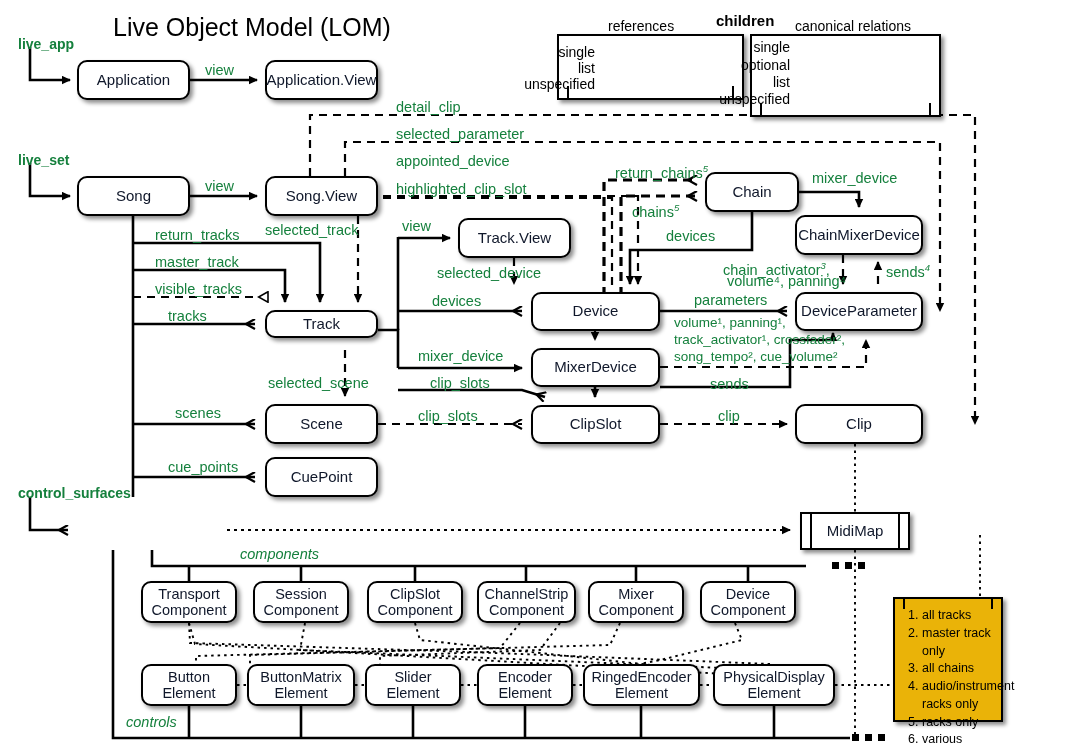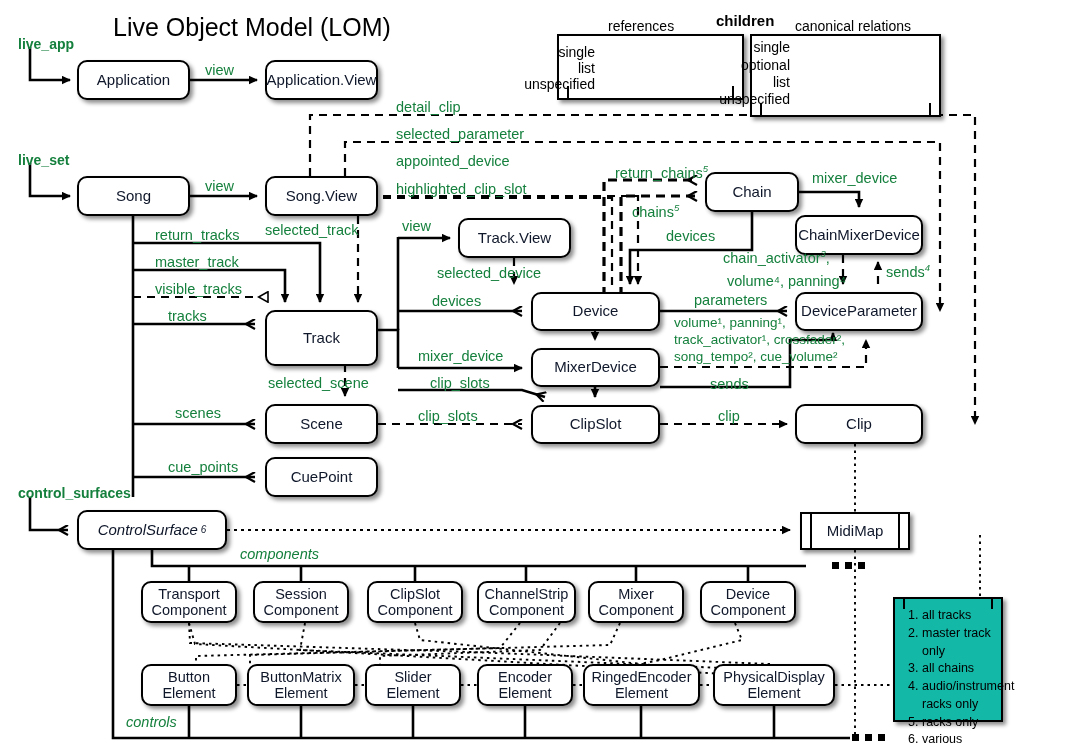--- a/index.html
+++ b/index.html
@@ -38,21 +38,21 @@
   
   .legbox{position:absolute;background:#fff;border:2px solid #000;box-shadow:3px 3px 4px rgba(0,0,0,.45);z-index:4;}
   .legbox:before,.legbox:after{content:"";position:absolute;bottom:-2px;width:0;height:14px;border-left:2px solid #000;}
   .legbox:before{left:8px;}
   .legbox:after{right:8px;}
   .legcap{position:absolute;font-size:14px;white-space:nowrap;z-index:6;}
   .legcap.b{font-weight:bold;}
   .legrow{position:absolute;font-size:14px;white-space:nowrap;text-align:right;z-index:6;}
 
   
-  .notes{position:absolute;background:#14b8a6;border:2px solid #000;box-shadow:3px 3px 4px rgba(0,0,0,.45);
+  .notes{position:absolute;background:#eab308;border:2px solid #000;box-shadow:3px 3px 4px rgba(0,0,0,.45);
          font-size:12.5px;line-height:1.42;padding:8px 6px 18px 10px;z-index:7;box-sizing:border-box;}
   .notes:before,.notes:after{content:"";position:absolute;width:0;height:12px;border-left:2px solid #000;}
   .notes:before{left:8px;top:-2px;}
   .notes:after{right:8px;top:-2px;}
   .notes ol{margin:0;padding-left:17px;}
   .notes li{margin:0;padding:0;}
 </style>
 </head>
 <body>
 
@@ -250,21 +250,21 @@
     </div>
   <div class="node" style="left:77px;top:176px;width:113px;height:40px;">
       <span>Song</span>
     </div>
   <div class="node" style="left:265px;top:176px;width:113px;height:40px;">
       <span>Song.View</span>
     </div>
   <div class="node" style="left:458px;top:218px;width:113px;height:40px;">
       <span>Track.View</span>
     </div>
-  <div class="node" style="left:265px;top:310px;width:113px;height:56px;">
+  <div class="node" style="left:265px;top:310px;width:113px;height:28px;">
       <span>Track</span>
     </div>
   <div class="node" style="left:265px;top:404px;width:113px;height:40px;">
       <span>Scene</span>
     </div>
   <div class="node" style="left:265px;top:457px;width:113px;height:40px;">
       <span>CuePoint</span>
     </div>
   <div class="node" style="left:531px;top:292px;width:129px;height:39px;">
       <span>Device</span>
@@ -283,24 +283,20 @@
     </div>
   <div class="node" style="left:795px;top:292px;width:128px;height:39px;">
       <span>DeviceParameter</span>
     </div>
   <div class="node" style="left:795px;top:404px;width:128px;height:40px;">
       <span>Clip</span>
     </div>
   <div class="node comp" style="left:800px;top:512px;width:110px;height:38px;">
       <span>MidiMap</span>
     </div>
-  <div class="node italic" style="left:77px;top:510px;width:150px;height:40px;">
-    <span>ControlSurface</span>
-      <sup style="font-size:10px;margin-left:3px;">6</sup>
-  </div>
 
   <div class="node two" style="left:141px;top:581px;width:96px;height:42px;flex-direction:column;">
       <span>Transport</span>
       <span>Component</span>
     </div>
   <div class="node two" style="left:253px;top:581px;width:96px;height:42px;flex-direction:column;">
       <span>Session</span>
       <span>Component</span>
     </div>
   <div class="node two" style="left:367px;top:581px;width:96px;height:42px;flex-direction:column;">
@@ -362,21 +358,21 @@
   <div class="lbl" style="left:418px;top:348px;">mixer_device</div>
   <div class="lbl" style="left:430px;top:375px;">clip_slots</div>
   <div class="lbl" style="left:268px;top:375px;">selected_scene</div>
   <div class="lbl" style="left:175px;top:405px;">scenes</div>
   <div class="lbl" style="left:168px;top:459px;">cue_points</div>
   <div class="lbl" style="left:418px;top:408px;">clip_slots</div>
   <div class="lbl" style="left:615px;top:163px;"><span>return_chains</span><sup>5</sup></div>
   <div class="lbl" style="left:632px;top:202px;"><span>chains</span><sup>5</sup></div>
   <div class="lbl" style="left:666px;top:228px;">devices</div>
   <div class="lbl" style="left:812px;top:170px;">mixer_device</div>
-  <div class="lbl" style="left:723px;top:248px;"><span>chain_activator</span><sup>3</sup><span>,</span></div>
+  <div class="lbl" style="left:723px;top:260px;"><span>chain_activator</span><sup>3</sup><span>,</span></div>
   <div class="lbl" style="left:727px;top:273px;">volume⁴, panning⁴</div>
   <div class="lbl" style="left:886px;top:262px;"><span>sends</span><sup>4</sup></div>
   <div class="lbl" style="left:694px;top:292px;">parameters</div>
   <div class="lbl" style="left:674px;top:315px;font-size:13.5px;">volume¹, panning¹,</div>
   <div class="lbl" style="left:674px;top:332px;font-size:13.5px;">track_activator¹, crossfader²,</div>
   <div class="lbl" style="left:674px;top:349px;font-size:13.5px;">song_tempo², cue_volume²</div>
   <div class="lbl" style="left:710px;top:376px;">sends</div>
   <div class="lbl" style="left:718px;top:408px;">clip</div>
   <div class="lbl i" style="left:240px;top:546px;">components</div>
   <div class="lbl i" style="left:126px;top:714px;">controls</div>

